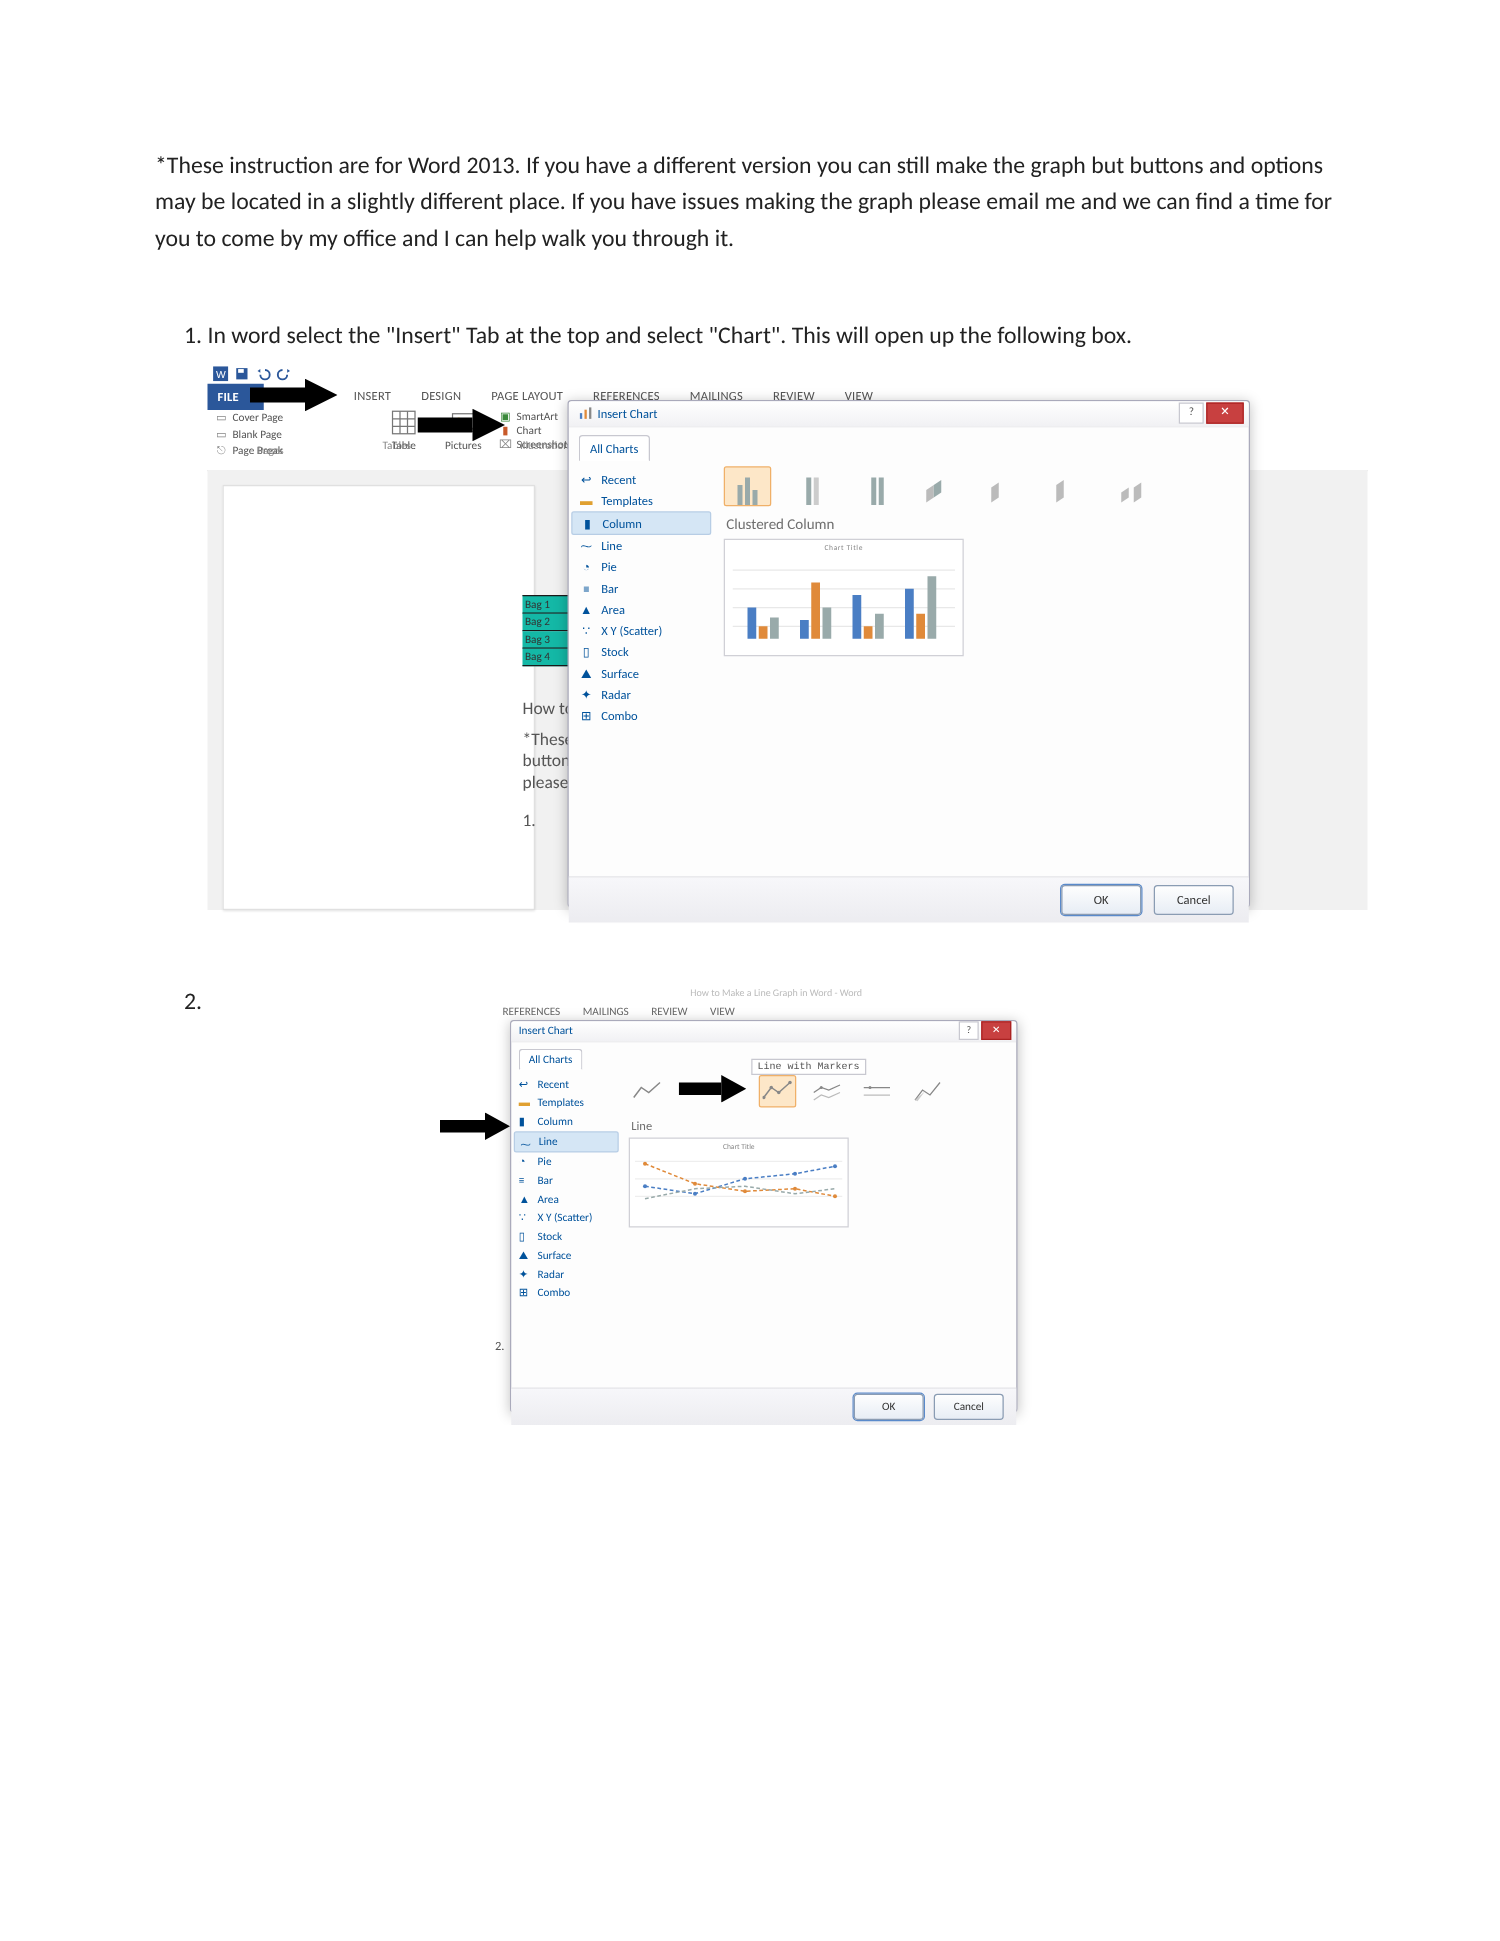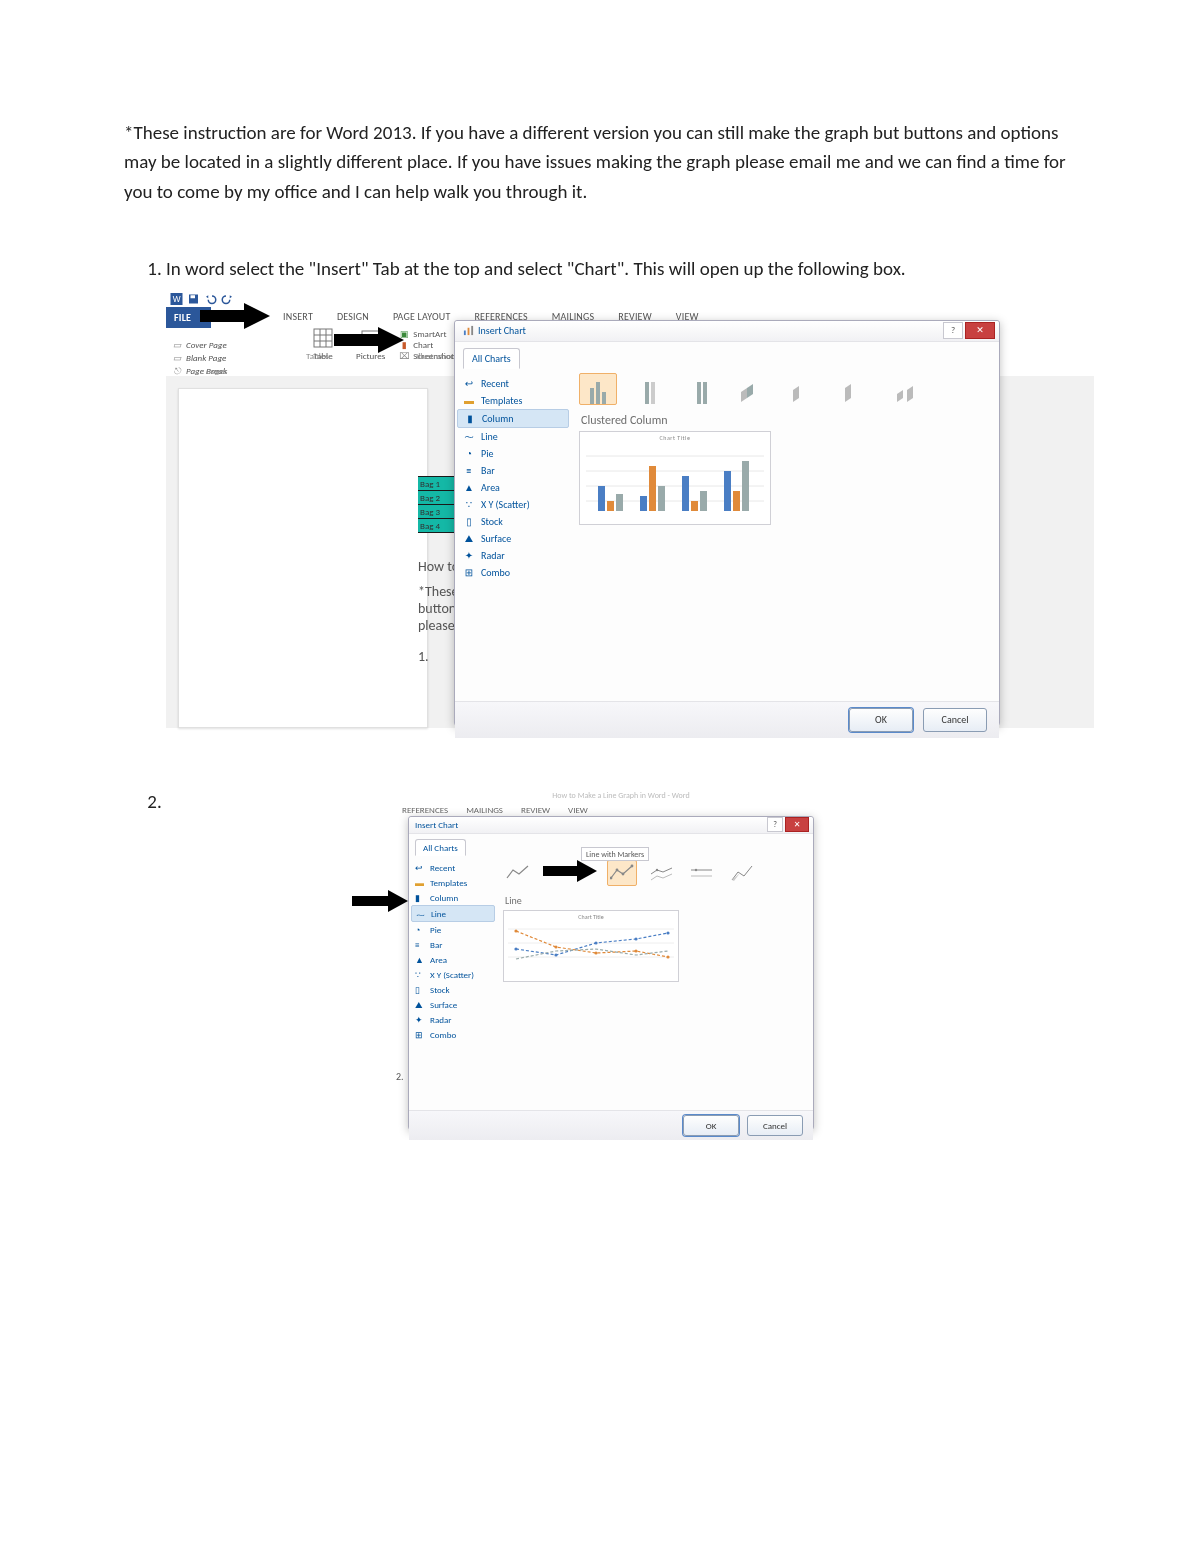--- a/index.html
+++ b/index.html
@@ -44,21 +44,21 @@
   .ribbon-tabs span { white-space:nowrap; }
   .ribbon-tabs .file {
     background:#2b579a; color:#fff; padding:2px 20px 2px 8px;
     position:absolute; left:0; top:-1px; height:17px; line-height:17px;font-weight:bold;
   }
   .ribbon {
     position:absolute; left:0; top:36px; width:928px; height:50px;
     border-bottom:1px solid #d4d4d4;
     font-size:9px; color:#555;
   }
-  .ribbon .grp-pages { position:absolute; left:6px; top:12px; width:110px;font-style:italic; }
+  .ribbon .grp-pages { position:absolute; left:6px; top:2px; width:110px; }
   .ribbon .grp-pages div { line-height:13px; }
   .ribbon .grp-tables { position:absolute; left:132px; top:2px; width:50px; }
   .ribbon .grp-illus  { position:absolute; left:190px; top:2px; width:204px; }
   .ribbon .grp-label  { position:absolute; bottom:0; font-size:9px; color:#888; }
   .ribbon .ico { display:inline-block; width:10px; text-align:center; margin-right:4px; color:#888; }
   .canvas-bg {
     position:absolute; left:0; top:86px; width:928px; height:352px;
     background:#f1f1f1;
   }
   .doc-page {
@@ -578,21 +578,21 @@
                         <circle cx="6" cy="6" r="1.2" fill="#888"></circle>
                       </svg>
                     </div>
                   <div class="thumb">
                       <svg width="24" height="18" viewBox="0 0 24 18">
                         <path d="M2 16l6-8 6 4 8-10" fill="none" stroke="#888"></path>
                         <path d="M2 16l2 1 6-8" fill="#ccc"></path>
                       </svg>
                     </div>
                 </div>
-                <div class="tooltip" style="left:172px; top:30px;">Line with Markers</div>
+                <div class="tooltip" style="left:192px; top:30px;font-family:Liberation Mono, monospace;">Line with Markers</div>
                 <div class="subtype-title">Line</div>
                 <div class="preview">
                   <div style="text-align:center; font-size:6px; color:#888; margin-top:2px;">Chart Title</div>
                   <svg width="166" height="56" viewBox="0 0 166 56" style="position:absolute; left:4px; top:10px;">
                     <g stroke="#eee">
                         <line x1="0" y1="8" x2="166" y2="8"></line>
                         <line x1="0" y1="22" x2="166" y2="22"></line>
                         <line x1="0" y1="36" x2="166" y2="36"></line>
                       </g>
                     <polyline points="8,28 48,34 88,22 128,18 160,12" fill="none" stroke="#4a7ec4" stroke-width="1.2" stroke-dasharray="3 2"></polyline>

